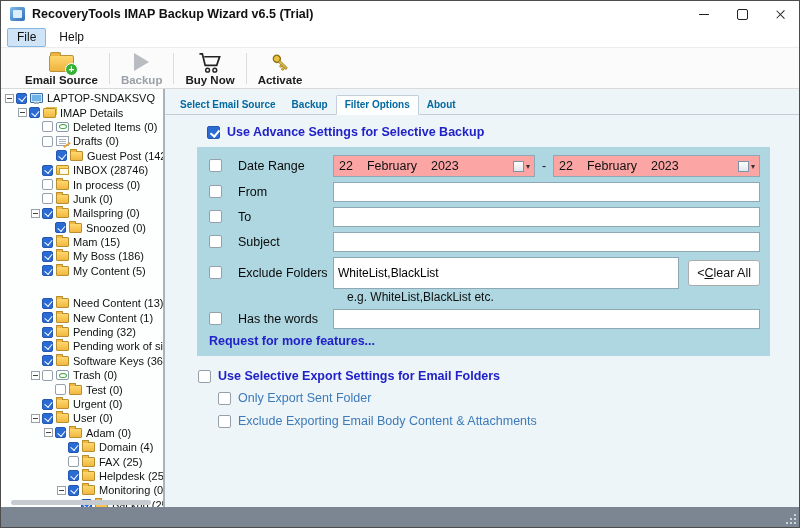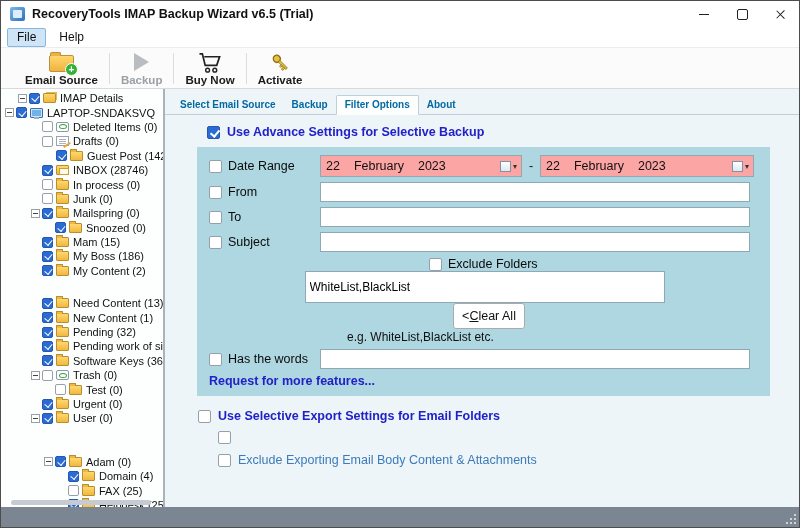--- a/index.html
+++ b/index.html
@@ -87,21 +87,21 @@
   .tab{padding:3px 8px 4px 8px;font-weight:700;font-size:10px;color:#0369a1;white-space:nowrap;}
   .tab.active{background:#fdfefe;border:1px solid #c2cfd8;border-bottom:1px solid #fdfefe;margin-bottom:-1px;border-radius:2px 2px 0 0;}
   #content{flex:1;padding:10px 0 0 42px;overflow:hidden;}
   .navy{color:#2121c8;}
   .steel{color:#3d7ab8;}
   .hdr-row{display:flex;align-items:center;gap:7px;font-weight:700;font-size:12.5px;}
 
   
   #bluepanel{margin:8px 0 0 -10px;width:573px;box-sizing:border-box;background:#aed7e1;padding:8px 10px 8px 12px;}
   .frow{display:flex;align-items:center;margin-bottom:5px;}
-  .labelcol{display:flex;align-items:center;gap:6px;width:111px;flex:none;font-size:12.5px;color:#0a0a0a;}
+  .labelcol{display:flex;gap:16px;width:124px;flex:none;font-size:12.5px;color:#0a0a0a;}
   .txt{width:430px;height:20px;box-sizing:border-box;border:1px solid #8fa8b5;background:#fff;
     font-family:"Liberation Sans",sans-serif;font-size:12px;padding:0 4px;}
   .txt-tall{width:360px;height:32px;}
   .datef{width:202px;height:22px;box-sizing:border-box;background:#fca5a5;border:1px solid #8fa8b5;display:flex;
     align-items:center;font-size:12.5px;padding-left:5px;color:#111;}
   .datef.second{flex:1;max-width:214px;}
   .dpart{margin-right:14px;white-space:nowrap;}
   .calbtn{margin-left:auto;display:flex;align-items:center;gap:2px;padding:0 4px;height:100%;}
   .calico{width:9px;height:9px;border:1px solid #7d93a5;background:linear-gradient(#ffffff,#dfe7ee);display:block;}
   .calarr{font-size:8px;color:#333;}
@@ -192,32 +192,32 @@
           </span>
           <span class="tblabel">Activate</span>
         </div>
       </div>
   </div>
 
   <div id="main">
 
     <div id="tree-panel">
       <div id="tree-rows">
+          <div class="trow" style="padding-left: 4px;">
+            <span class="exp"></span>
+            <span class="cb checked"></span>
+            <span class="ticon computer-icon"></span>
+            <span class="tlabel">LAPTOP-SNDAKSVQ</span>
+          </div>
           <div class="trow" style="padding-left: 17px;">
             <span class="exp"></span>
             <span class="cb checked"></span>
             <span class="ticon folders-icon"></span>
             <span class="tlabel">IMAP Details</span>
           </div>
-          <div class="trow" style="padding-left: 4px;">
-            <span class="exp"></span>
-            <span class="cb checked"></span>
-            <span class="ticon computer-icon"></span>
-            <span class="tlabel">LAPTOP-SNDAKSVQ</span>
-          </div>
           <div class="trow" style="padding-left: 30px;">
             <span class="spacer"></span>
             <span class="cb"></span>
             <span class="ticon recycle-icon"></span>
             <span class="tlabel">Deleted Items (0)</span>
           </div>
           <div class="trow" style="padding-left: 30px;">
             <span class="spacer"></span>
             <span class="cb"></span>
             <span class="ticon draft-icon"></span>
@@ -268,21 +268,21 @@
           <div class="trow" style="padding-left: 30px;">
             <span class="spacer"></span>
             <span class="cb checked"></span>
             <span class="ticon folder-icon"></span>
             <span class="tlabel">My Boss (186)</span>
           </div>
           <div class="trow" style="padding-left: 30px;">
             <span class="spacer"></span>
             <span class="cb checked"></span>
             <span class="ticon folder-icon"></span>
-            <span class="tlabel">My Content (2)</span>
+            <span class="tlabel">My Content (5)</span>
           </div>
           <div class="trow" style="padding-left: 30px; margin-top: 18px;">
             <span class="spacer"></span>
             <span class="cb checked"></span>
             <span class="ticon folder-icon"></span>
             <span class="tlabel">Need Content (13)</span>
           </div>
           <div class="trow" style="padding-left: 30px;">
             <span class="spacer"></span>
             <span class="cb checked"></span>
@@ -324,21 +324,21 @@
             <span class="cb checked"></span>
             <span class="ticon folder-icon"></span>
             <span class="tlabel">Urgent (0)</span>
           </div>
           <div class="trow" style="padding-left: 30px;">
             <span class="exp"></span>
             <span class="cb checked"></span>
             <span class="ticon folder-icon"></span>
             <span class="tlabel">User (0)</span>
           </div>
-          <div class="trow" style="padding-left: 43px; margin-top: 29px;">
+          <div class="trow" style="padding-left: 43px;">
             <span class="exp"></span>
             <span class="cb checked"></span>
             <span class="ticon folder-icon"></span>
             <span class="tlabel">Adam (0)</span>
           </div>
           <div class="trow" style="padding-left: 56px;">
             <span class="spacer"></span>
             <span class="cb checked"></span>
             <span class="ticon folder-icon"></span>
             <span class="tlabel">Domain (4)</span>
@@ -437,21 +437,21 @@
           </div>
 
           <div class="frow">
             <span class="labelcol">
               <span class="cb"></span>
               <span>Subject</span>
             </span>
             <input class="txt" type="text" value="" style="">
           </div>
 
-          <div class="frow" style="margin-bottom:0;flex-direction:column;">
+          <div class="frow" style="margin-bottom:0;">
             <span class="labelcol">
               <span class="cb"></span>
               <span>Exclude Folders</span>
             </span>
             <input class="txt txt-tall" type="text" value="WhiteList,BlackList" style="">
             <button class="clearall"><span>&lt;</span><span class="accel">C</span><span>lear All</span></button>
           </div>
 
           <div id="exclude-hint">e.g. WhiteList,BlackList etc.</div>
 
@@ -467,20 +467,21 @@
         </div>
 
         <div id="export-section">
           <div class="hdr-row navy">
             <span class="cb"></span>
             <span>Use Selective Export Settings for Email Folders</span>
           </div>
           <div id="export-options">
               <div class="xopt steel">
                 <span class="cb"></span>
+                <span class="xlabel">Only Export Sent Folder</span>
               </div>
               <div class="xopt steel">
                 <span class="cb"></span>
                 <span class="xlabel">Exclude Exporting Email Body Content &amp; Attachments</span>
               </div>
             </div>
         </div>
 
       </div>
     </div>

